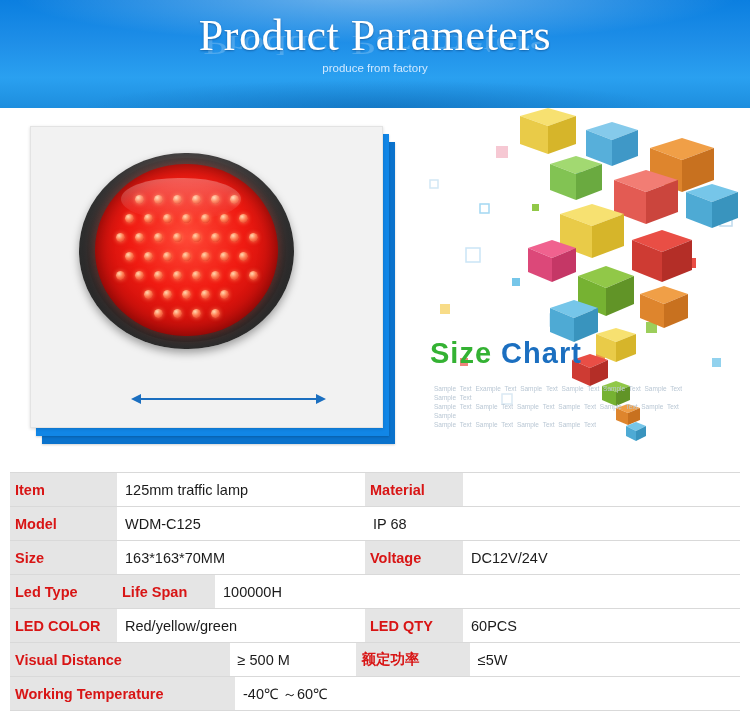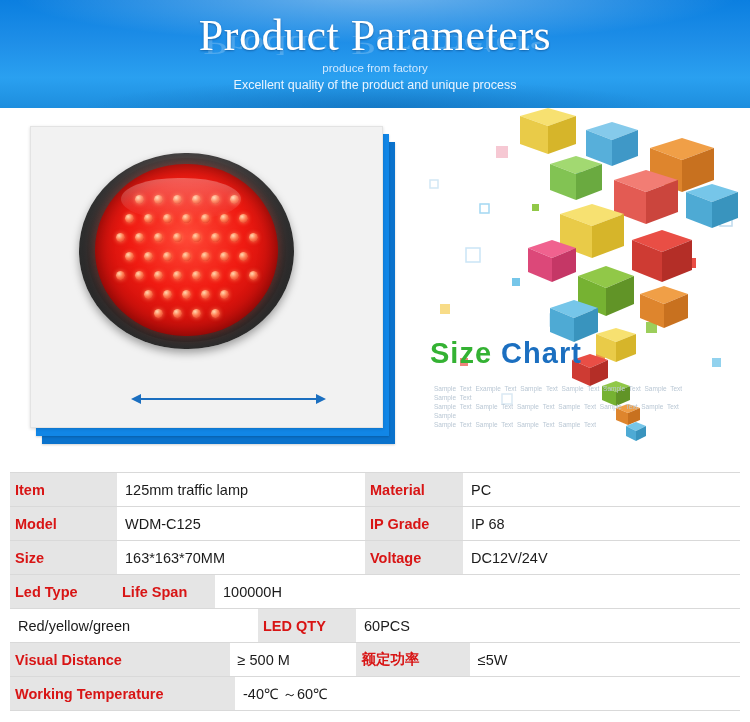--- a/index.html
+++ b/index.html
@@ -147,21 +147,20 @@
 </head>
 <body>
 
 <div class="page">
 
   <div class="banner">
     <div class="sheen"></div>
     <div class="banner-reflect">Product Parameters</div>
     <div class="banner-title">Product Parameters</div>
     <div class="banner-sub1">produce from factory</div>
-    <div class="banner-sub2">Excellent quality of the product and unique process</div>
   </div>
 
   <div class="mid">
 
     <div class="card-stack">
       <div class="sheet s1"></div>
       <div class="sheet s2"></div>
 
       <div class="photo-card">
 
@@ -352,44 +351,43 @@
       </div>
     </div>
   </div>
 
   <div class="table">
 
     <div class="row">
       <div class="cell lbl k1">Item</div>
       <div class="cell val v1">125mm traffic lamp</div>
       <div class="cell lbl k2">Material</div>
-      <div class="cell val v2">PC</div>
     </div>
 
     <div class="row">
       <div class="cell lbl k1">Model</div>
       <div class="cell val v1">WDM-C125</div>
-      <div class="cell lbl k2">IP Grade</div>
       <div class="cell val v2">IP 68</div>
     </div>
 
     <div class="row">
       <div class="cell lbl k1">Size</div>
       <div class="cell val v1">163*163*70MM</div>
       <div class="cell lbl k2">Voltage</div>
       <div class="cell val v2">DC12V/24V</div>
     </div>
 
     <div class="row">
       <div class="cell lbl k1">Led Type</div>
       <div class="cell lbl k2">Life Span</div>
       <div class="cell val v2">100000H</div>
     </div>
 
     <div class="row">
+      <div class="cell lbl k1">LED COLOR</div>
       <div class="cell val v1">Red/yellow/green</div>
       <div class="cell lbl k2">LED QTY</div>
       <div class="cell val v2">60PCS</div>
     </div>
 
     <div class="row">
       <div class="cell lbl k1 wide">Visual Distance</div>
       <div class="cell val v1 narrow">≥ 500 M</div>
       <div class="cell lbl k2 cn">额定功率</div>
       <div class="cell val v2">≤5W</div>

